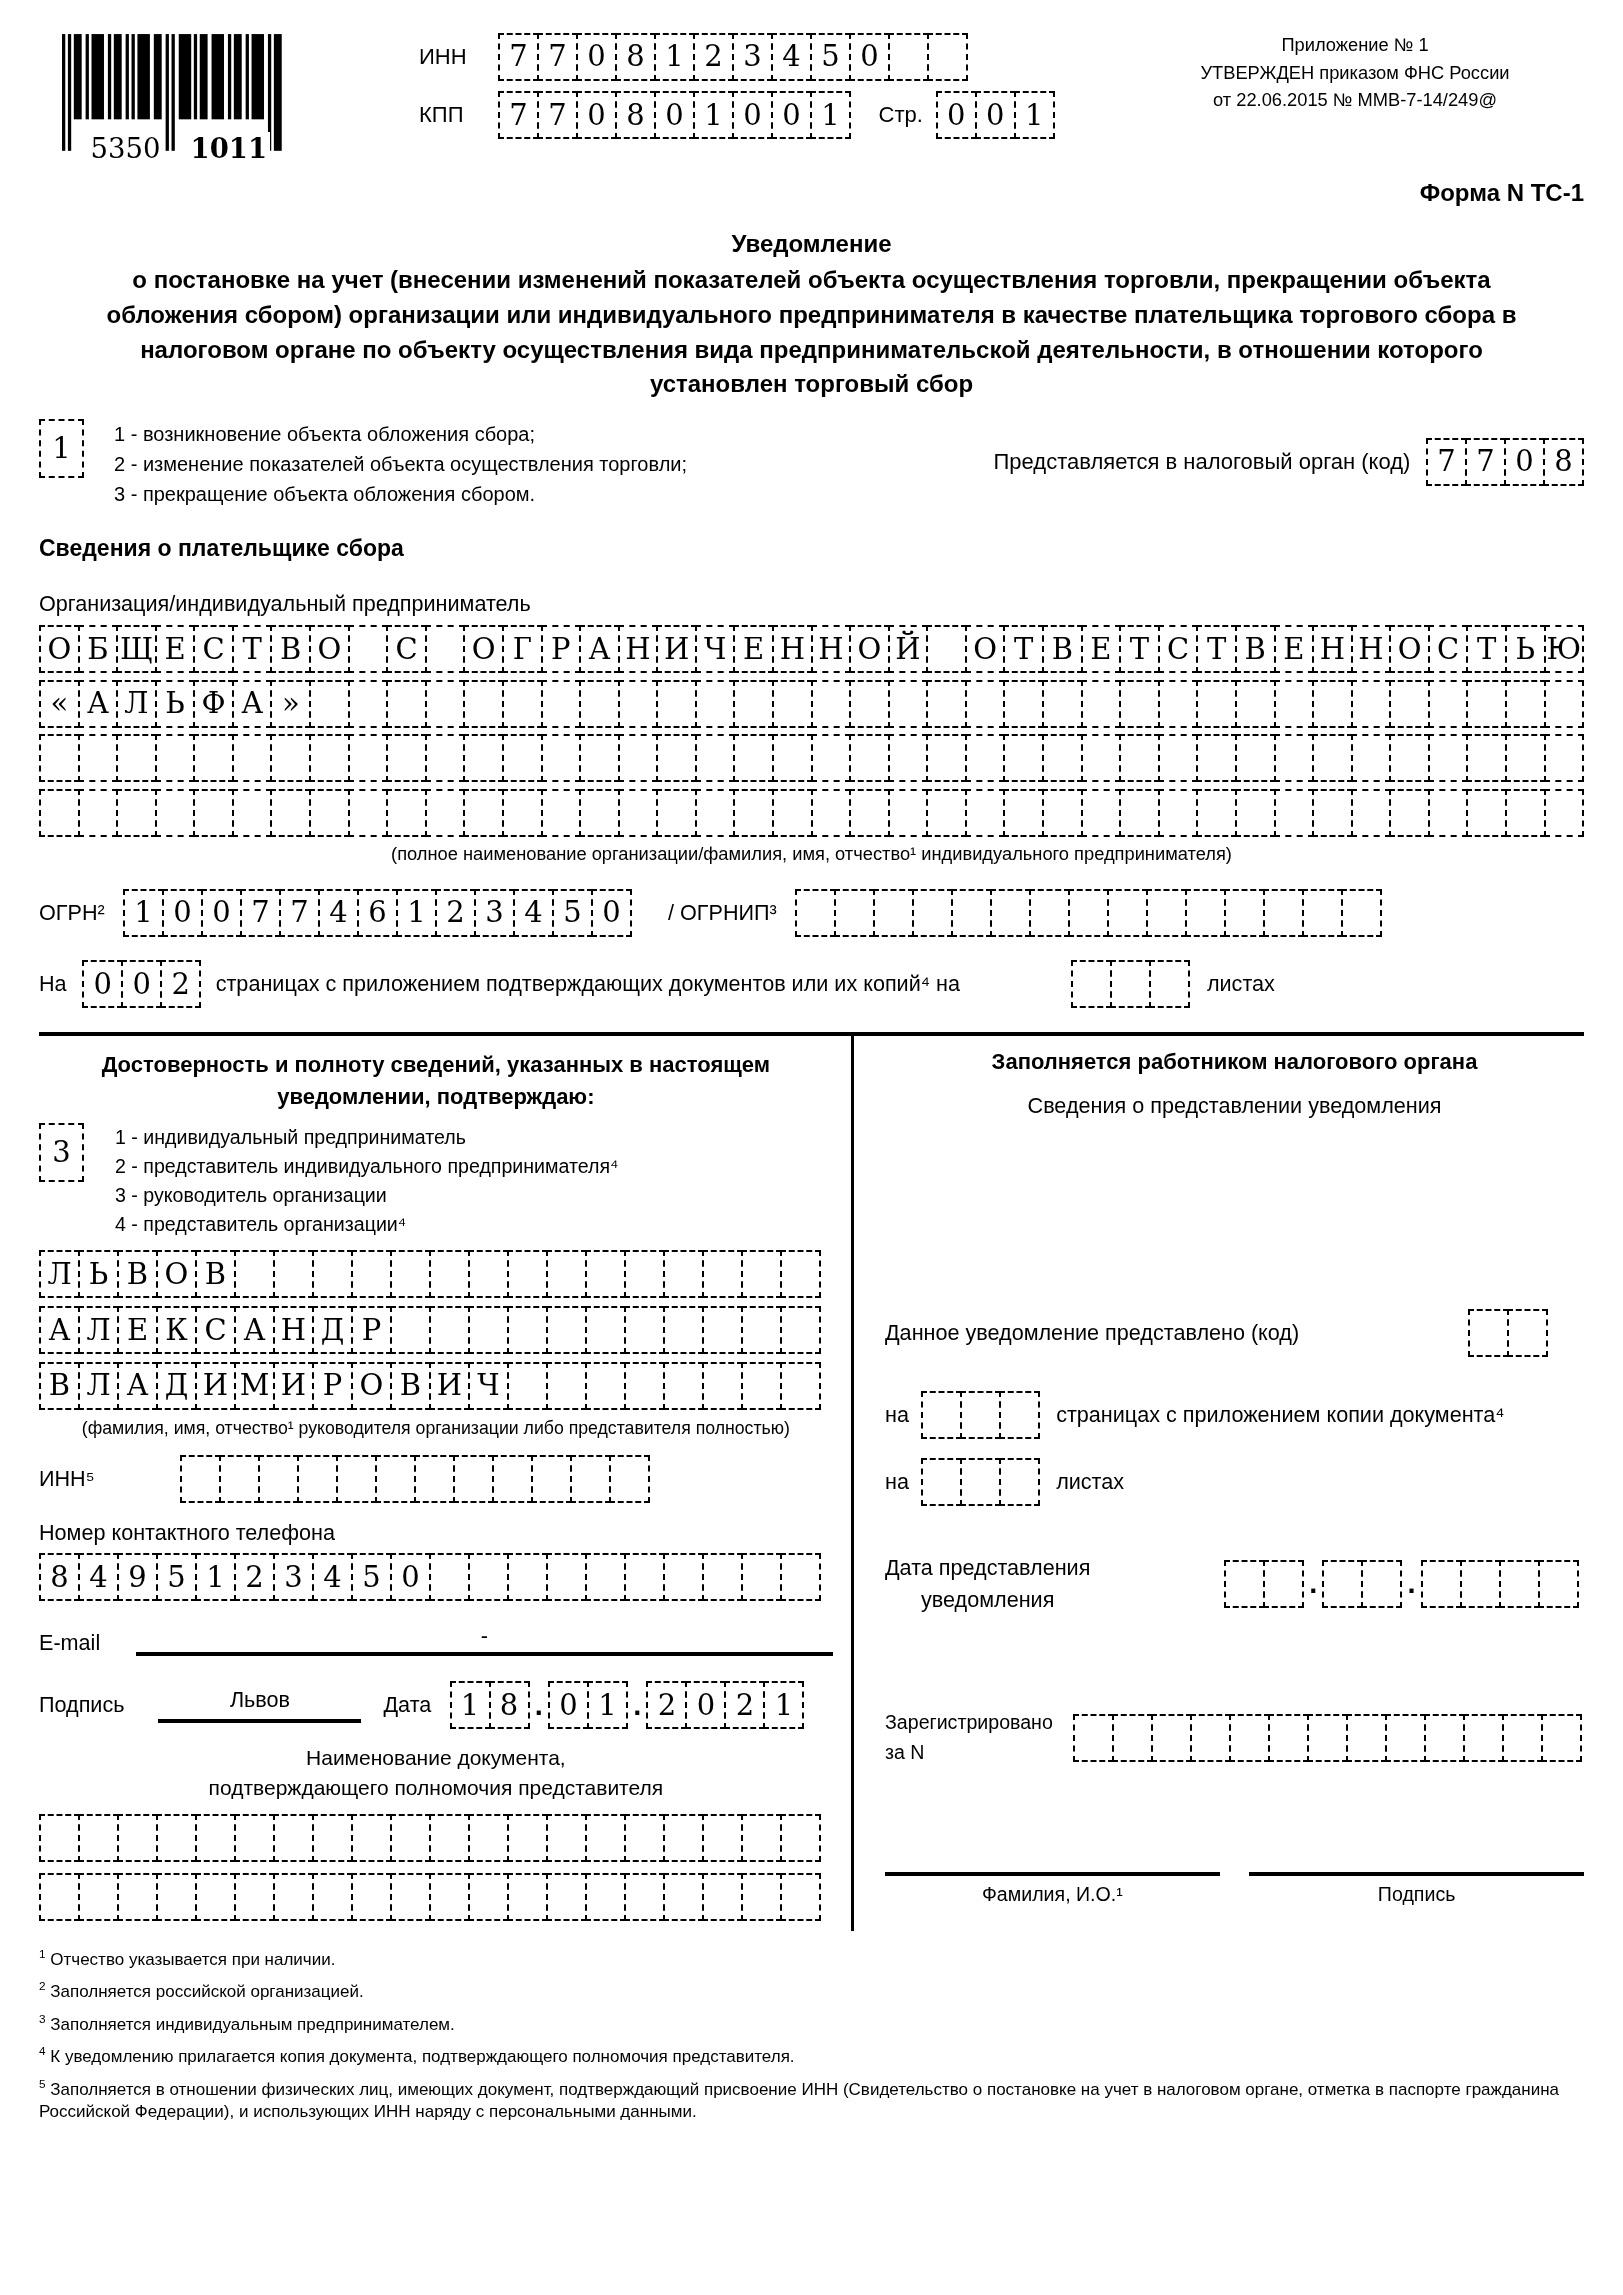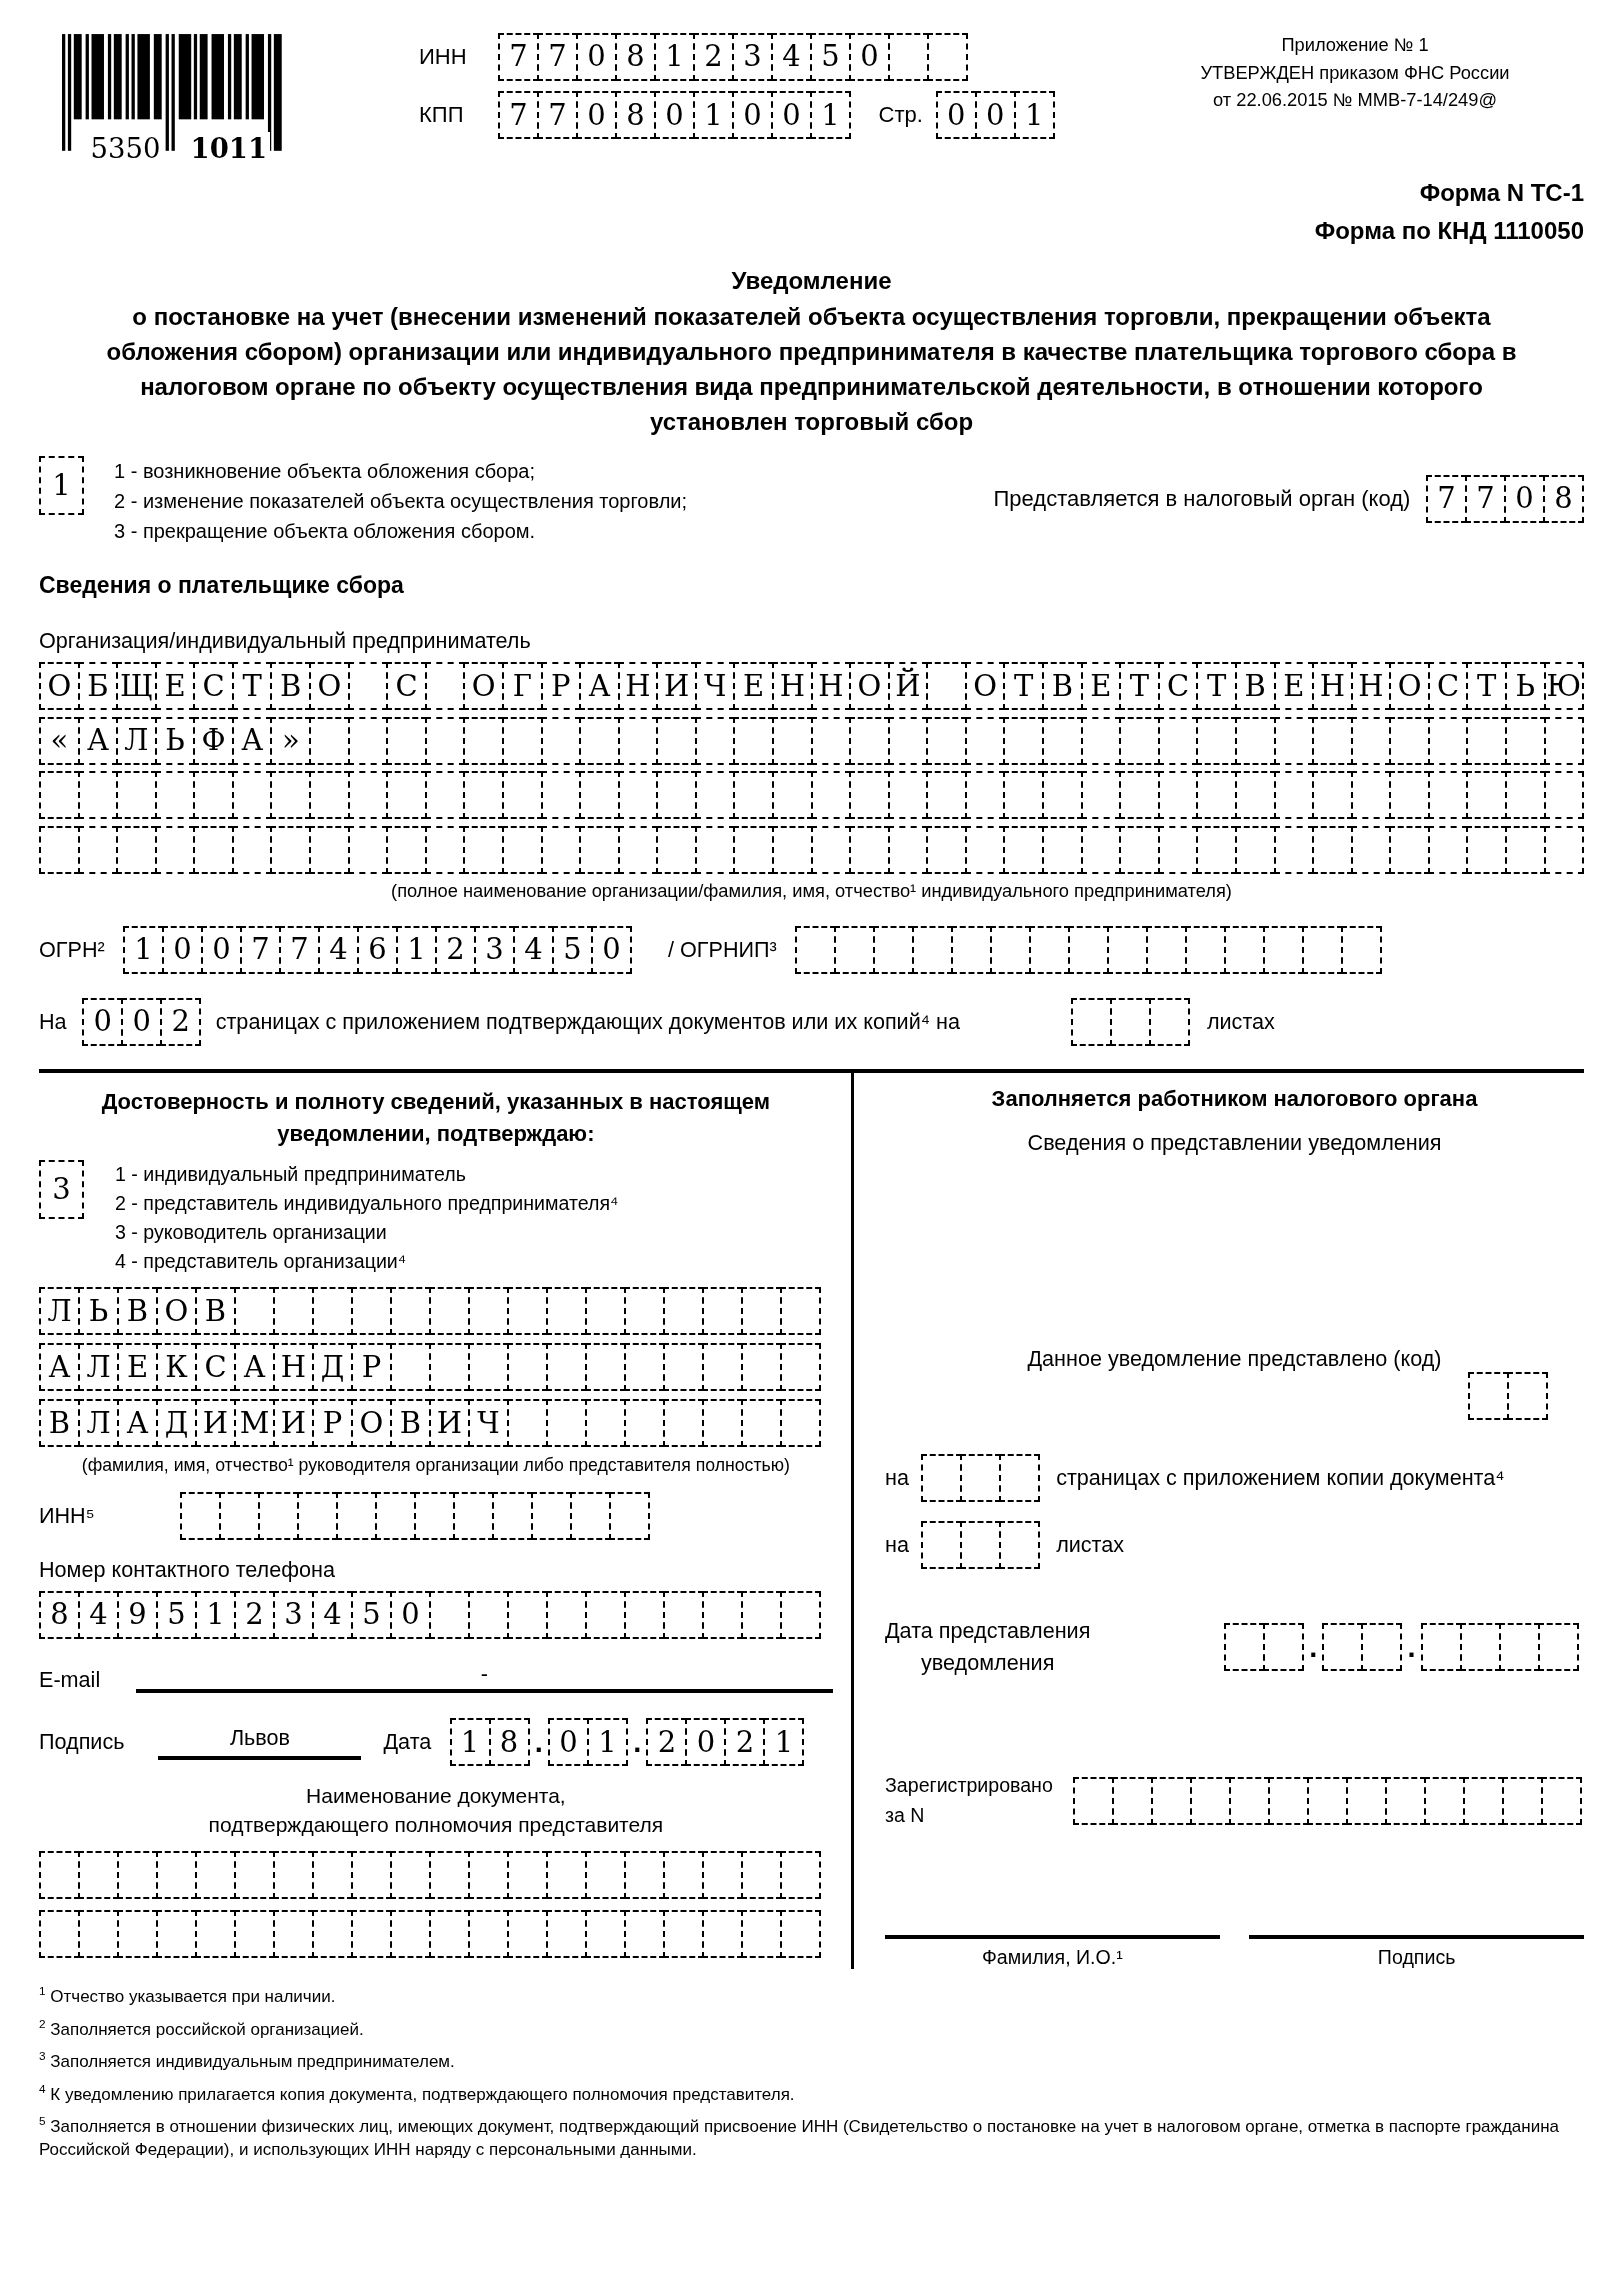--- a/index.html
+++ b/index.html
@@ -74,21 +74,21 @@
   .sign-name{width:203px;border-bottom:4.6px solid #000;text-align:center;font-size:21.6px;margin-left:34px;padding-bottom:5.2px;}
   .date-lbl{margin-left:22px;}
   .date-cells{display:flex;align-items:center;margin-left:18.3px;}
   .dsep{font-size:29px;margin:0 5.2px;font-weight:bold;}
   .doc-caption{margin-top:14.4px;text-align:center;font-size:21px;line-height:1.4;}
   .doc-rows{margin-top:11.8px;}
   .doc-rows .mrow{margin-bottom:10.5px;}
 
   .rc-header{font-weight:bold;font-size:22px;text-align:center;}
   .rc-sub{font-size:21.6px;text-align:center;margin-top:18.3px;}
-  .presented{display:flex;align-items:center;margin-top:190px;flex-direction:column;}
+  .presented{display:flex;align-items:center;margin-top:190px;}
   .presented .cells{margin-left:auto;margin-right:36px;}
   .onrow{display:flex;align-items:center;margin-top:34px;}
   .onrow .cells{margin-left:11.8px;}
   .onrow .txt{margin-left:16.4px;font-size:21.6px;}
   .onrow.second{margin-top:18.3px;}
   .rdate{display:flex;align-items:center;margin-top:46px;}
   .rdate-lbl{font-size:21.6px;line-height:1.5;text-align:center;}
   .rdate .date-cells{margin-left:auto;margin-right:5.2px;}
   .reg{display:flex;align-items:center;margin-top:92px;}
   .reg-lbl{font-size:19.6px;line-height:1.5;width:170px;flex:none;}
@@ -181,21 +181,20 @@
 
     <div class="approval">
       <div>Приложение № 1</div>
       <div>УТВЕРЖДЕН приказом ФНС России</div>
       <div>от 22.06.2015 № ММВ-7-14/249@</div>
     </div>
   </div>
 
   <div class="form-names">
     <div>Форма N ТС-1</div>
-    <div>Форма по КНД 1110050</div>
   </div>
 
   <div class="title">
     <div class="t1">Уведомление</div>
     <div class="t2">о постановке на учет (внесении изменений показателей объекта осуществления торговли, прекращении объекта обложения сбором) организации или индивидуального предпринимателя в качестве плательщика торгового сбора в налоговом органе по объекту осуществления вида предпринимательской деятельности, в отношении которого установлен торговый сбор</div>
   </div>
 
   <div class="reason">
     <span class="cells bigcell">
         <span class="cell">1</span>

